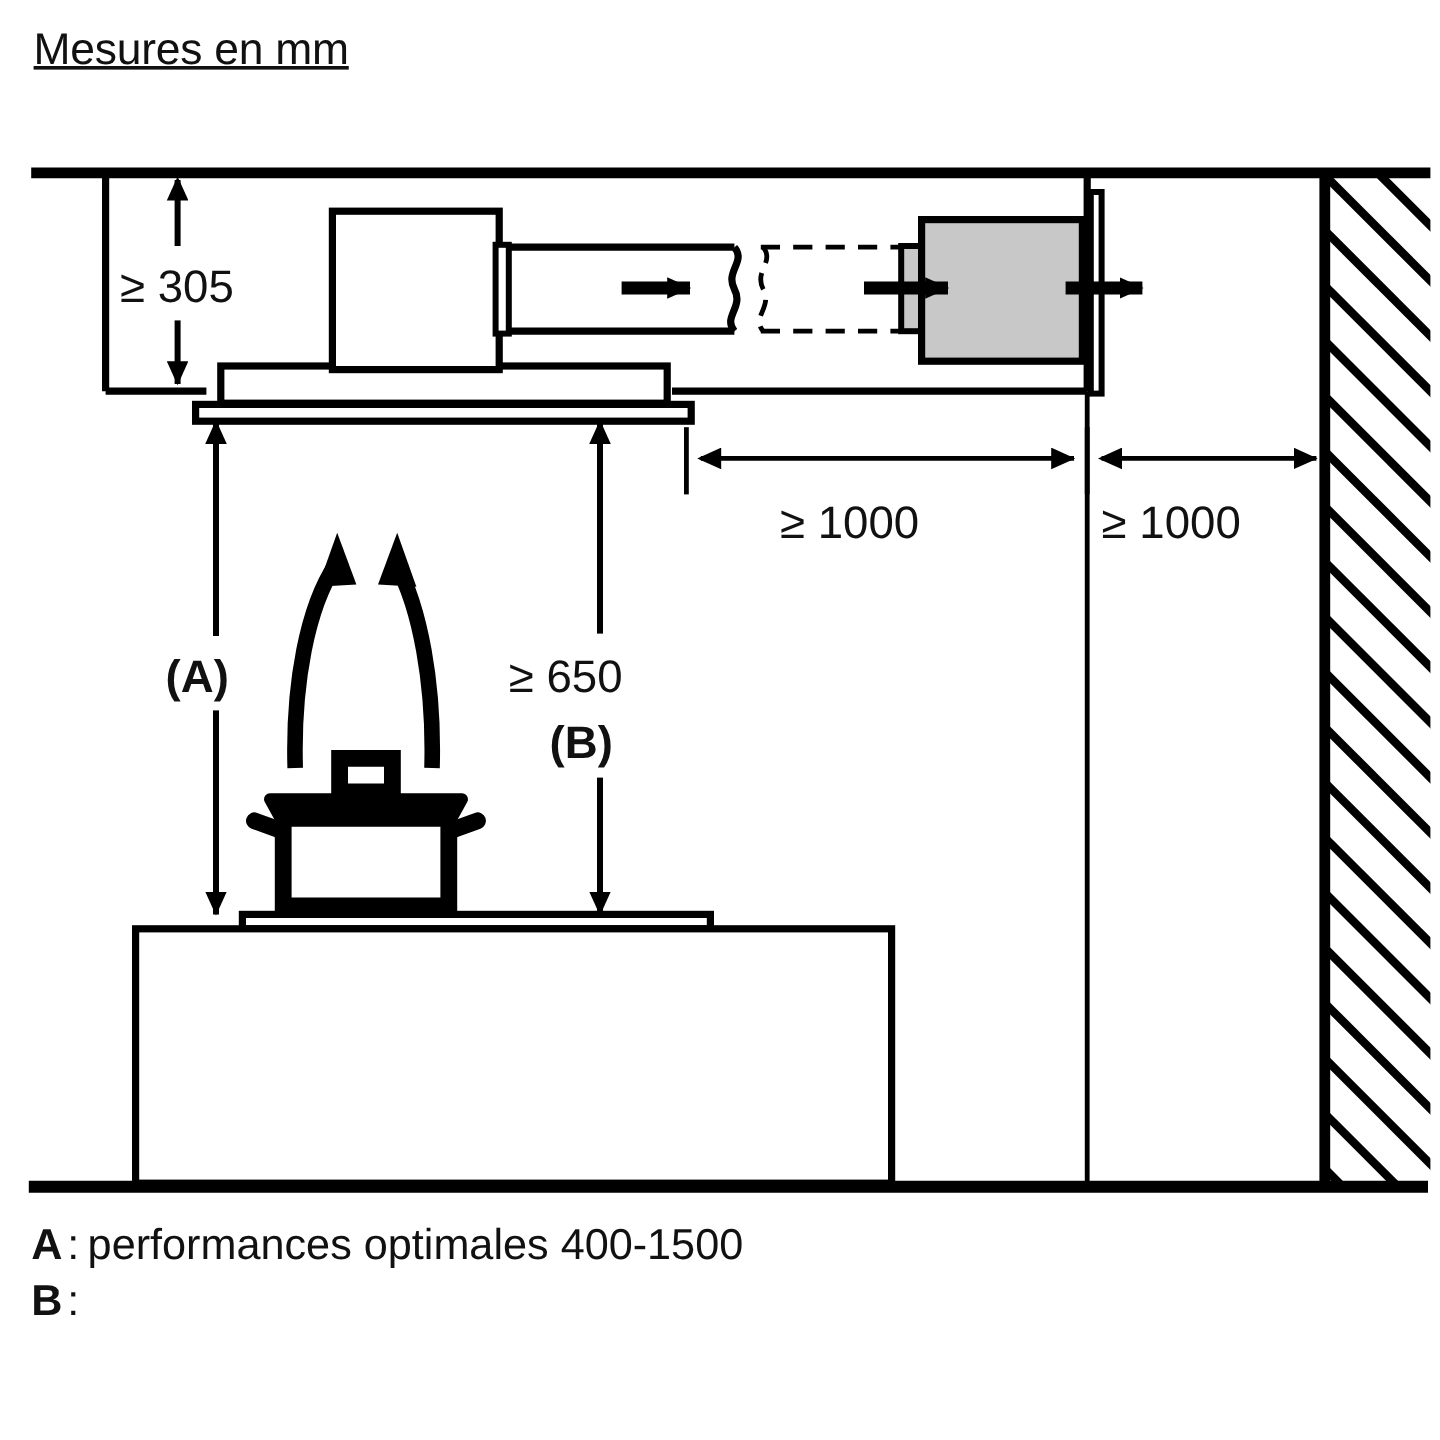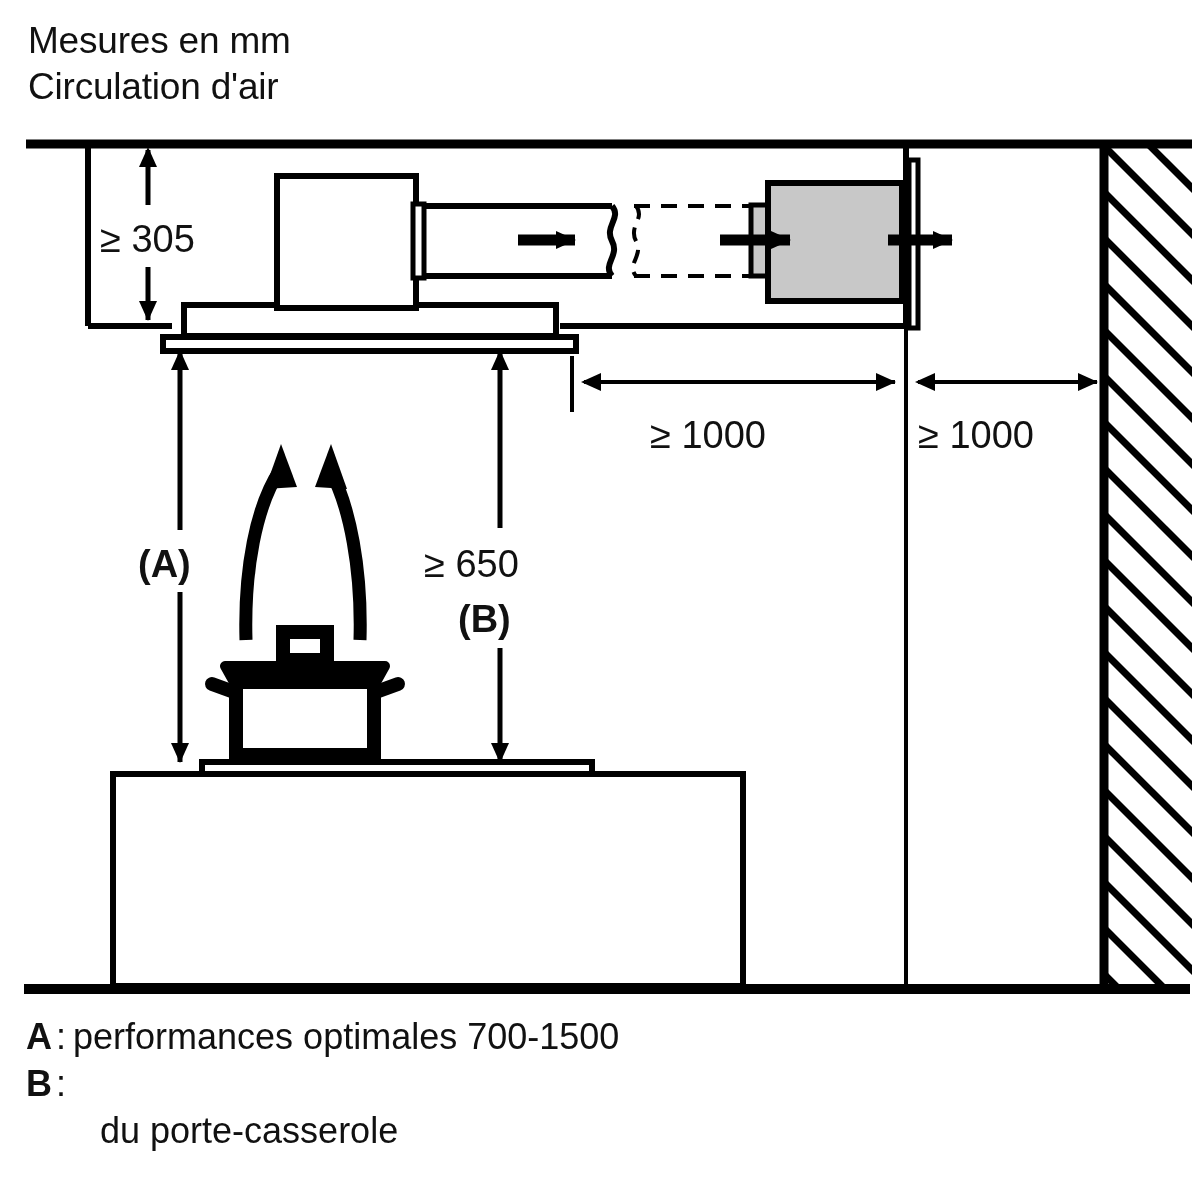--- a/index.html
+++ b/index.html
@@ -25,20 +25,21 @@
     left: 28px;
     top: 18px;
     width: 900px;
   }
   .title-line {
     font-size: 37px;
     line-height: 46px;
     letter-spacing: -0.2px;
     color: #111111;
     white-space: pre;
+    text-decoration: underline;
   }
   svg#diagram {
     position: absolute;
     left: 0;
     top: 0;
     width: 1200px;
     height: 1200px;
     display: block;
   }
   .legend-block {
@@ -81,21 +82,20 @@
     fill: #111111;
   }
 </style>
 </head>
 <body>
 
 <div id="root">
 
   <div class="title-block">
     <div class="title-line">Mesures en mm</div>
-    <div class="title-line">Circulation d'air</div>
   </div>
 
   <svg id="diagram" viewBox="0 0 1200 1200">
 
     <defs>
       <marker id="arrEnd" markerWidth="13" markerHeight="13" refX="11" refY="5" orient="auto" markerUnits="userSpaceOnUse">
         <path d="M0,0 L12,5 L0,10 z" fill="#000000"></path>
       </marker>
       <marker id="arrStart" markerWidth="13" markerHeight="13" refX="1" refY="5" orient="auto" markerUnits="userSpaceOnUse">
         <path d="M12,0 L0,5 L12,10 z" fill="#000000"></path>
@@ -261,25 +261,24 @@
       <line x1="24" y1="989" x2="1190" y2="989" stroke="#000000" stroke-width="10"></line>
     </g>
 
   </svg>
 
   <div class="legend-block">
 
     <div class="legend-row">
       <span class="legend-key">A</span>
       <span class="legend-sep">:</span>
-      <span>performances optimales 700-1500</span>
+      <span>performances optimales 400-1500</span>
     </div>
 
     <div class="legend-row">
       <span class="legend-key">B</span>
       <span class="legend-sep">:</span>
     </div>
 
-    <div class="legend-cont">du porte-casserole</div>
 
   </div>
 
 </div>
 
 </body></html>

